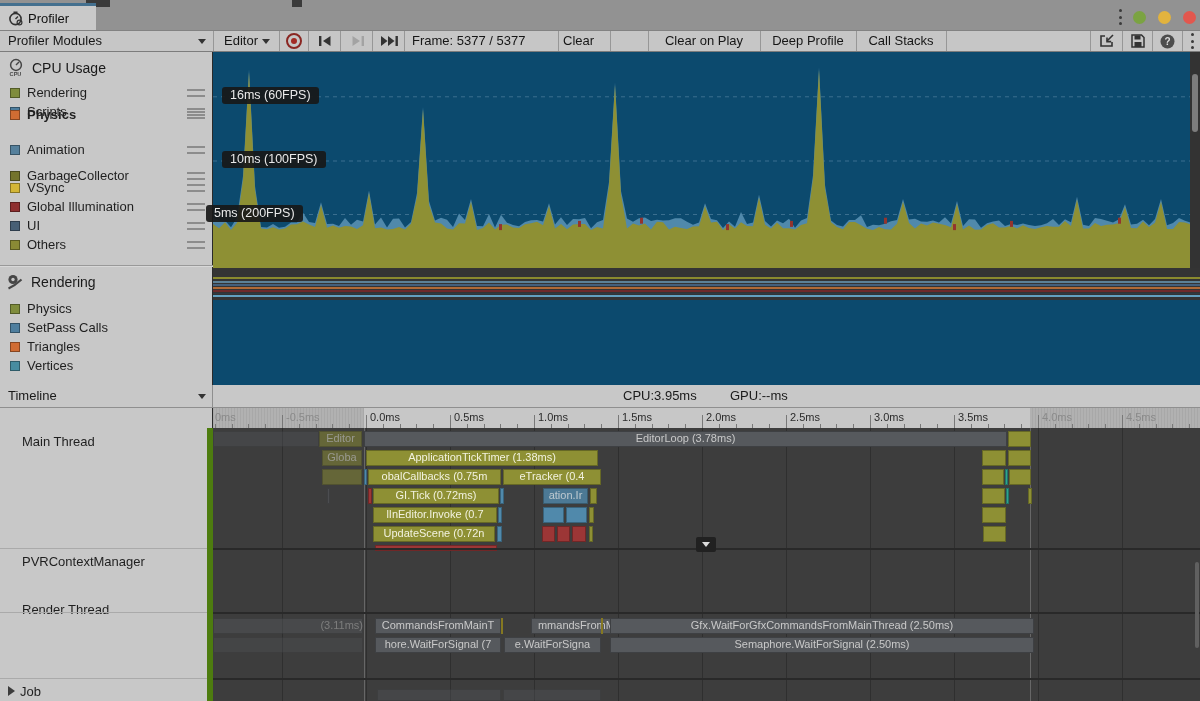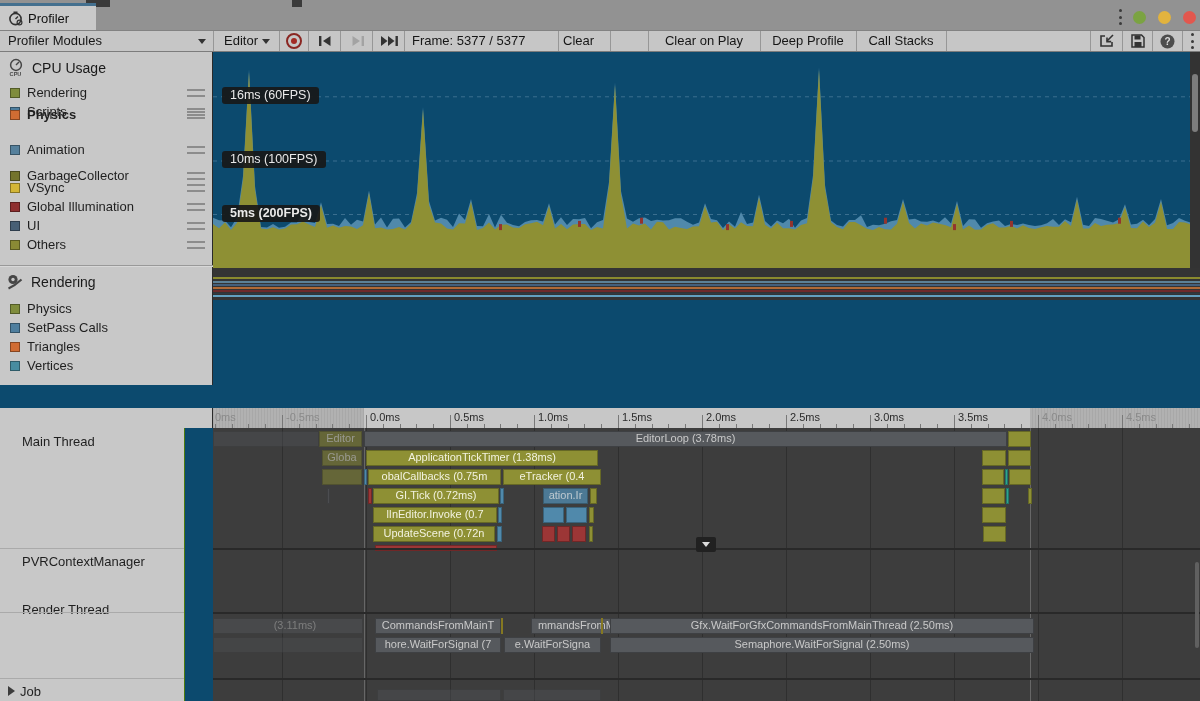--- a/index.html
+++ b/index.html
@@ -44,30 +44,30 @@
   .tl-head{left:0;top:385px;width:1200px;height:23px;background:#c8c8c8;border-bottom:1px solid #8f8f8f;font-size:13px}
   .tl-left{position:absolute;left:0;top:0;width:213px;height:22px;border-right:1px solid #8f8f8f;line-height:22px}
   .ruler{left:213px;top:408px;width:987px;height:20px;background:#b1b1b1;overflow:hidden;
          background-image:repeating-linear-gradient(90deg,rgba(0,0,0,.05) 0 1px,transparent 1px 3px)}
   .ruler-frame{position:absolute;top:0;height:20px;background:#c7c7c7}
   .rl{position:absolute;top:3px;font-size:11px;color:#2b2b2b;white-space:nowrap}
   .rl.dim{color:#8a8a8a}
   .tick{position:absolute;bottom:0;width:1px;background:#787878}
   .ruler-side{left:0;top:408px;width:213px;height:20px;background:#c8c8c8;border-right:1px solid #2a2a2a}
   
-  .body-side{left:0;top:428px;width:185px;height:273px;background:#c8c8c8;border-right:1px solid #4d7c0f;overflow:hidden}
+  .body-side{left:0;top:428px;width:213px;height:273px;background:#c8c8c8;border-right:6px solid #4d7c0f;overflow:hidden}
   .thread-lb{position:absolute;left:22px;font-size:13px;color:#1f1f1f}
   .side-sep{position:absolute;left:0;width:213px;height:1px;background:#aaa}
   .canvas{left:213px;top:428px;width:987px;height:273px;background:#3d3d3d;overflow:hidden}
   .grid-v{position:absolute;top:0;width:1px;height:273px;background:rgba(0,0,0,.22)}
   .frame-v{position:absolute;top:0;width:1px;height:273px;background:rgba(255,255,255,.22)}
   .sec-sep{position:absolute;left:0;width:987px;height:2px;background:#292929}
   .bar{position:absolute;font-size:11px;white-space:nowrap;overflow:hidden;text-align:center;
        box-shadow:inset 0 0 0 1px rgba(0,0,0,.28)}
-  .bar.left{text-align:center;padding-left:14px}
+  .bar.left{text-align:right;padding-left:14px}
   .ddbtn{position:absolute;width:20px;height:15px;background:#212121;border-radius:2px;
          display:flex;align-items:center;justify-content:center}
   .ddbtn i{width:0;height:0;border-left:4px solid transparent;border-right:4px solid transparent;border-top:5px solid #dcdcdc}
   .exp-arrow{display:inline-block;width:0;height:0;border-top:5px solid transparent;
              border-bottom:5px solid transparent;border-left:7px solid #3c3c3c;margin-right:5px}
 </style>
 </head>
 <body>
 
 <div id="app">
@@ -269,20 +269,28 @@
       <rect x="905" y="165.7" width="3" height="6" fill="#93342e"></rect>
       <rect x="977" y="172.1" width="3" height="6" fill="#93342e"></rect>
     </svg>
   <div id="chart-badges"></div>
   <div class="abs stripband"></div>
   <div id="strip-lines"></div>
   <div class="abs scrolltrack" style="left:1190px;top:52px;width:10px;height:216px">
     <div class="thumb" style="position:absolute;left:2px;top:22px;width:6px;height:58px"></div>
   </div>
 
+  <div class="abs tl-head">
+    <div class="tl-left">
+      <span style="padding-left:8px">Timeline</span>
+      <span class="dd-arrow abs" style="left:198px;top:9px"></span>
+    </div>
+    <span class="abs" style="left:623px;top:3px">CPU:3.95ms</span>
+    <span class="abs" style="left:730px;top:3px">GPU:--ms</span>
+  </div>
 
   <div class="abs ruler-side"></div>
   <div class="abs ruler" id="ruler">
       <div class="ruler-frame" style="left: 151px; width: 666px;"></div>
       <div class="tick" style="left: 1.8px; height: 4px;"></div>
       <div class="tick" style="left: 18.6px; height: 4px;"></div>
       <div class="tick" style="left: 35.4px; height: 4px;"></div>
       <div class="tick" style="left: 52.2px; height: 4px;"></div>
       <div class="tick" style="left: 69px; height: 13px;"></div>
       <div class="tick" style="left: 85.8px; height: 4px;"></div>
@@ -436,21 +444,21 @@
         <div class="sec-sep" style="top: 250px;"></div>
       </div>
     <div class="ddbtn" style="left:483px;top:109px">
         <i></i>
       </div>
     <div class="thumb" style="position:absolute;left:982px;top:134px;width:4px;height:86px;background:#606060"></div>
   </div>
 
 <div class="badge" style="left: 222px; top: 86.8px;">16ms (60FPS)</div>
     <div class="badge" style="left: 222px; top: 151px;">10ms (100FPS)</div>
-    <div class="badge" style="left: 222px; top: 204.5px; font-weight: bold;">5ms (200FPS)</div>
+    <div class="badge" style="left: 206px; top: 204.5px;">5ms (200FPS)</div>
     <div class="abs" style="left: 213px; top: 277px; width: 987px; height: 2px; background: rgb(138, 138, 46); position: absolute;"></div>
     <div class="abs" style="left: 213px; top: 281px; width: 987px; height: 2px; background: rgb(92, 129, 150); position: absolute;"></div>
     <div class="abs" style="left: 213px; top: 284px; width: 987px; height: 2px; background: rgb(68, 96, 123); position: absolute;"></div>
     <div class="abs" style="left: 213px; top: 287px; width: 987px; height: 2px; background: rgb(176, 106, 53); position: absolute;"></div>
     <div class="abs" style="left: 213px; top: 290px; width: 987px; height: 2px; background: rgb(110, 42, 42); position: absolute;"></div>
     <div class="abs" style="left: 213px; top: 293px; width: 987px; height: 1px; background: rgb(47, 58, 66); position: absolute;"></div>
     <div class="abs" style="left: 213px; top: 295px; width: 987px; height: 2px; background: rgb(99, 160, 191); position: absolute;"></div>
   </div>
 
 </body></html>

